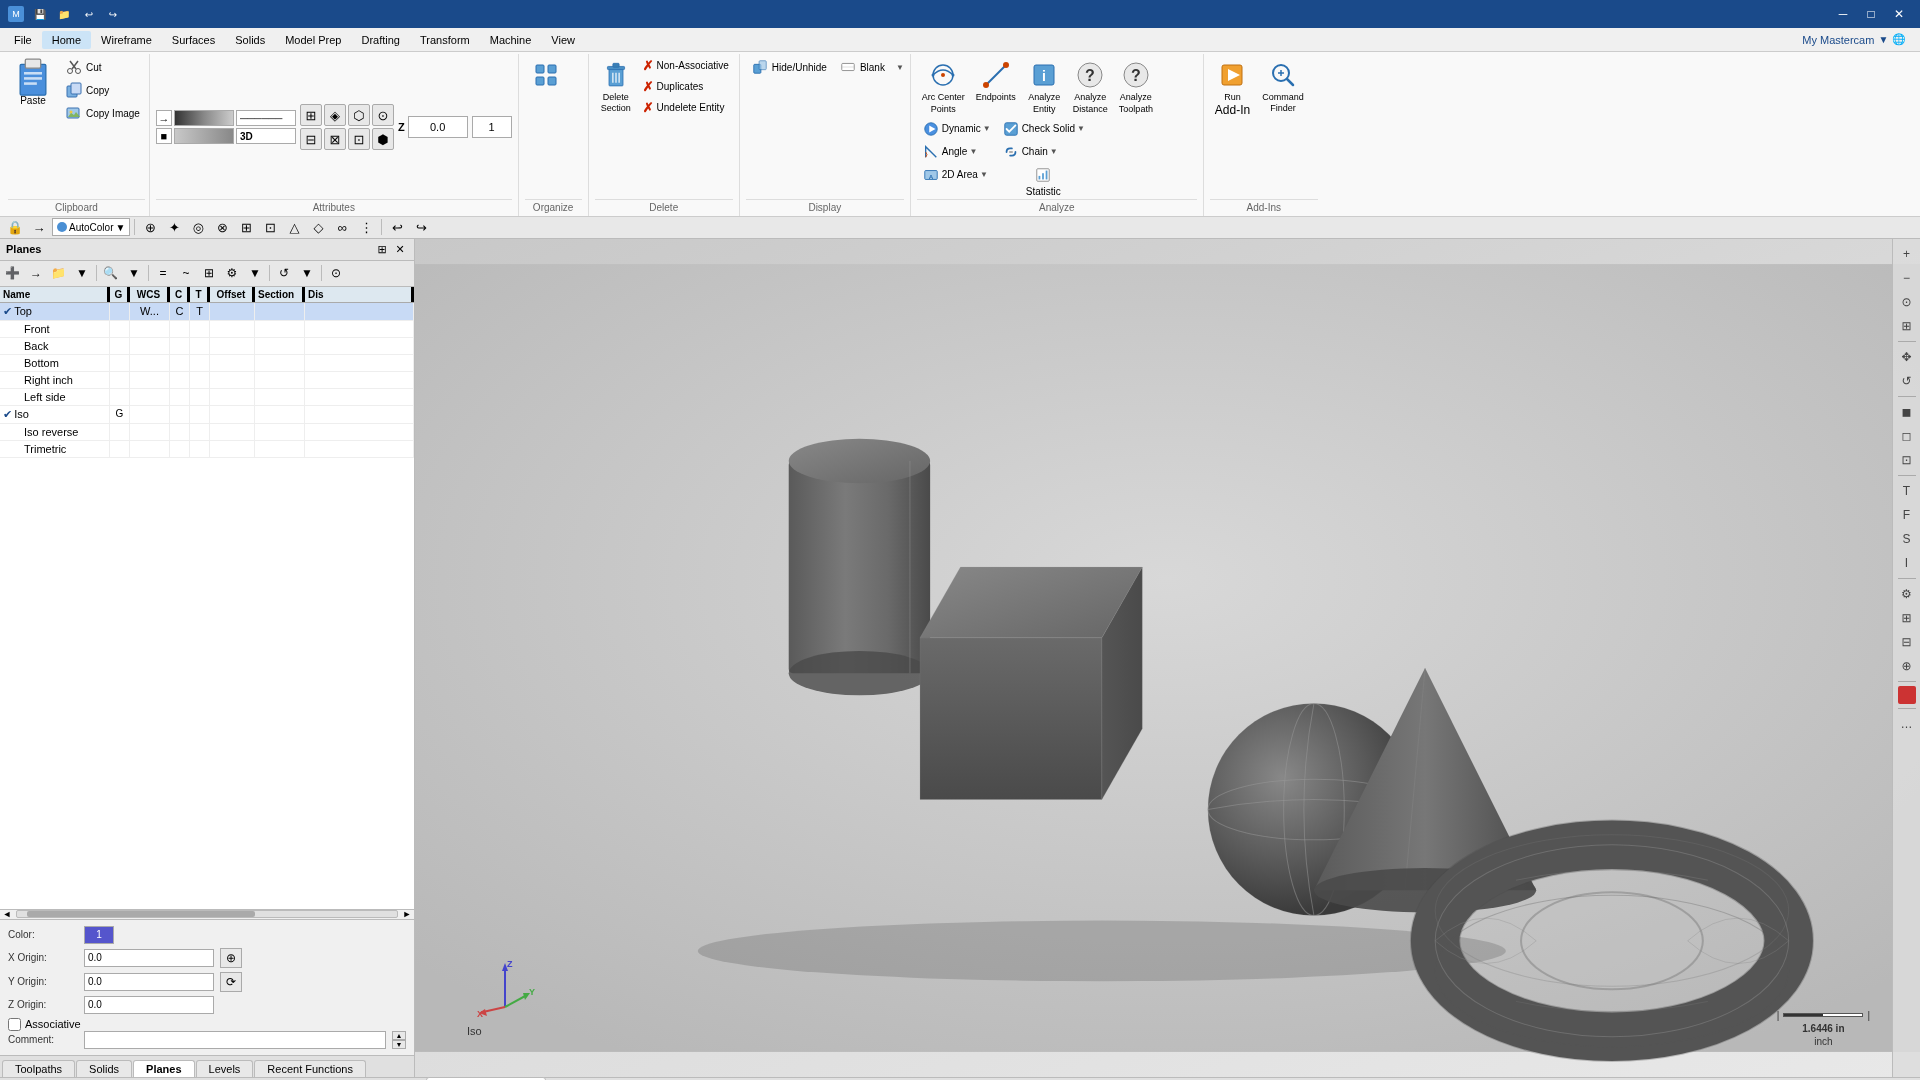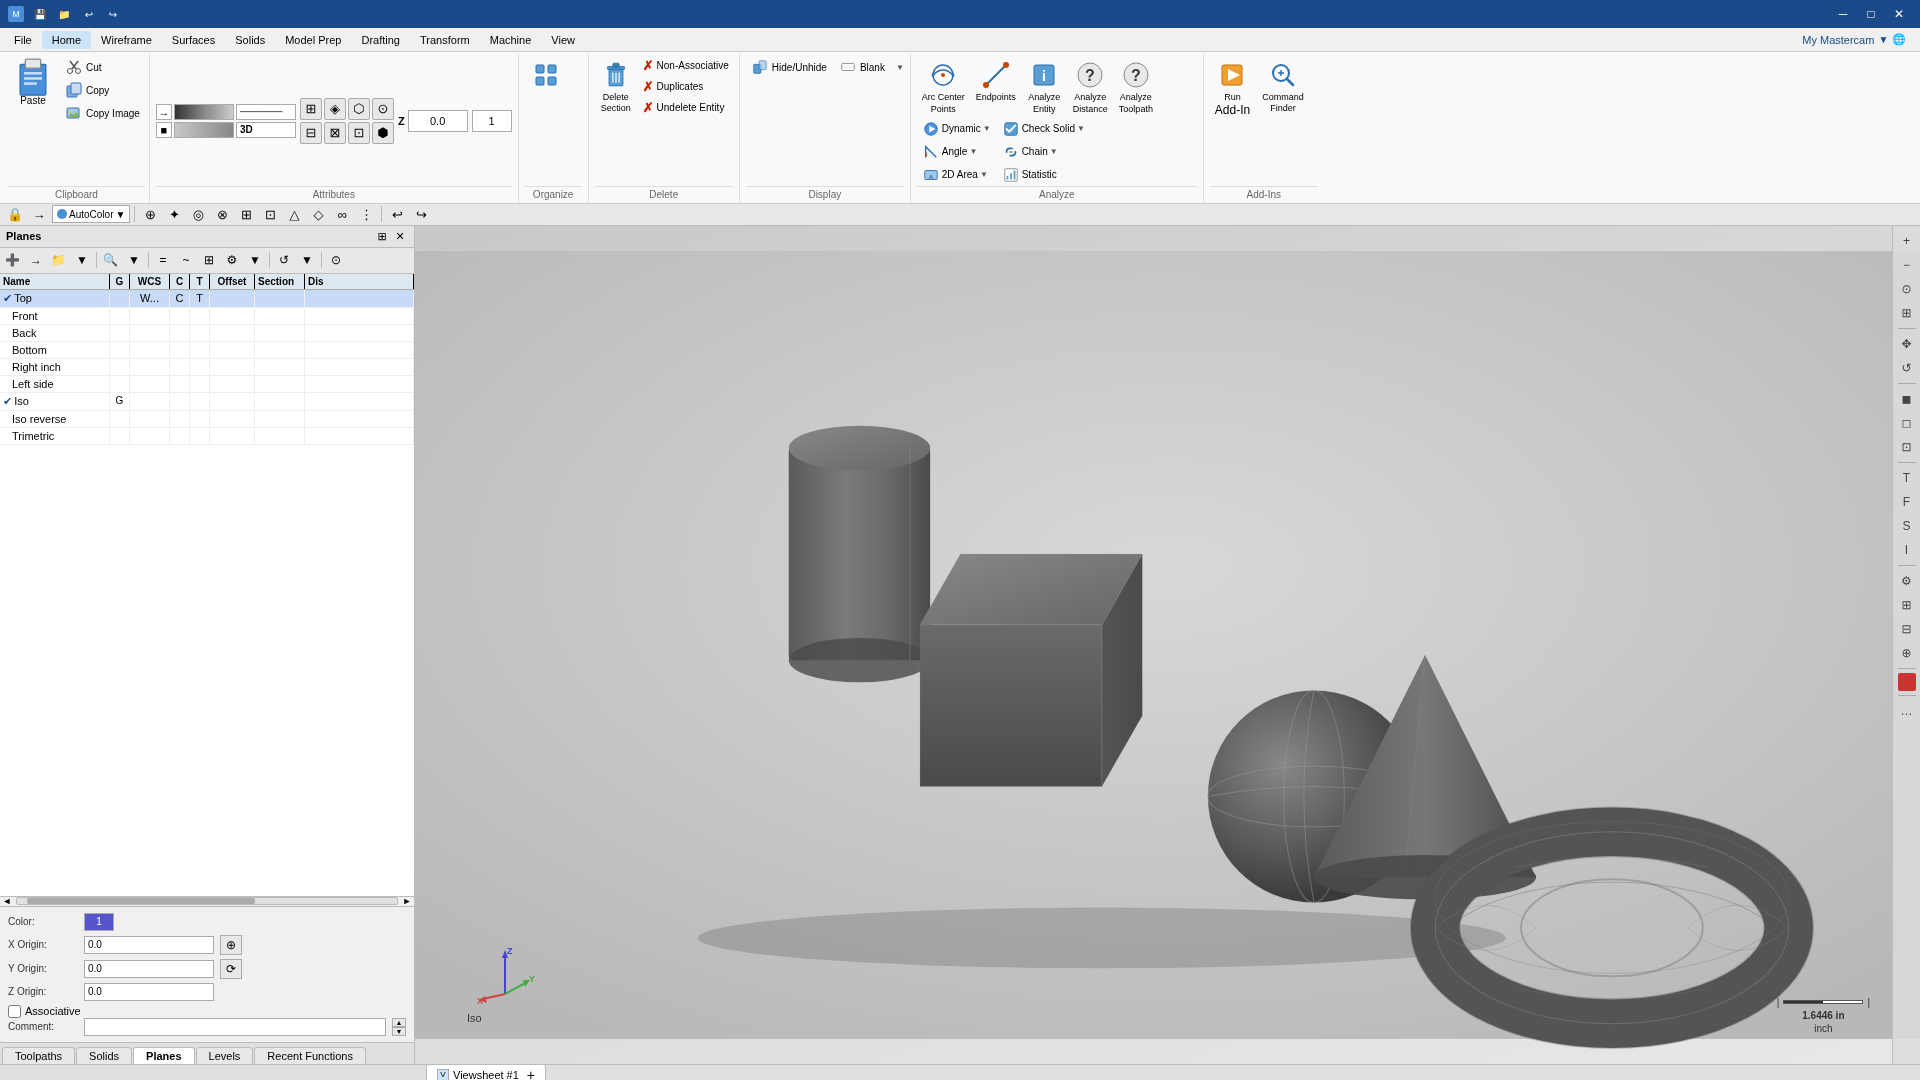--- a/index.html
+++ b/index.html
@@ -104,42 +104,42 @@
       display: flex;
       align-items: center;
       padding: 0 2px;
       gap: 1px;
     }
     .planes-btn { width: 22px; height: 22px; background: transparent; border: 1px solid transparent; border-radius: 2px; cursor: pointer; display: flex; align-items: center; justify-content: center; font-size: 12px; }
 
     
     #planes-table { flex: 1; overflow-y: auto; background: white; }
     #planes-table-header { display: flex; background: #dde8f0; border-bottom: 1px solid #aaa; position: sticky; top: 0; }
-    .th { font-size: 10px; font-weight: 600; padding: 2px 3px; border-right: 1px solid #000000; white-space: nowrap; overflow: hidden; }
+    .th { font-size: 10px; font-weight: 600; padding: 2px 3px; border-right: 3px solid #000000; white-space: nowrap; overflow: hidden; }
     .th.name-col { width: 110px; }
     .th.g-col { width: 20px; text-align: center; }
     .th.wcs-col { width: 40px; text-align: center; }
     .th.c-col { width: 20px; text-align: center; }
     .th.t-col { width: 20px; text-align: center; }
     .th.offset-col { width: 45px; text-align: center; }
     .th.section-col { width: 50px; }
     .th.dis-col { flex: 1; }
     
     .plane-row { display: flex; border-bottom: 1px solid #eee; }
     .plane-row.selected { background: #c8daf5; }
     .plane-cell { font-size: 11px; padding: 2px 3px; border-right: 1px solid #eee; white-space: nowrap; overflow: hidden; }
     .plane-cell.name-col { width: 110px; display: flex; align-items: center; gap: 2px; }
     .plane-cell.g-col { width: 20px; text-align: center; font-size: 10px; }
     .plane-cell.wcs-col { width: 40px; text-align: center; }
     .plane-cell.c-col { width: 20px; text-align: center; }
     .plane-cell.t-col { width: 20px; text-align: center; }
     .plane-cell.offset-col { width: 45px; }
     .plane-cell.section-col { width: 50px; }
     .plane-cell.dis-col { flex: 1; }
-    .plane-indent { padding-left: 12px; }
+    .plane-indent { padding-left: 24px; }
     .check-mark { color: #1a4a8a; font-size: 11px; }
 
     
     #planes-table::-webkit-scrollbar { width: 8px; }
     #planes-table::-webkit-scrollbar-track { background: #f0f0f0; }
     #planes-table::-webkit-scrollbar-thumb { background: #aaa; border-radius: 4px; }
 
     #h-scroll { height: 10px; background: #f0f0f0; border-top: 1px solid #bbb; display: flex; align-items: center; }
     #h-scroll-track { flex: 1; height: 8px; background: #e0e0e0; border: 1px solid #bbb; margin: 0 2px; position: relative; border-radius: 2px; }
     #h-scroll-thumb { width: 60%; height: 6px; background: #aaa; border-radius: 2px; position: absolute; left: 10px; top: 0; }
@@ -572,21 +572,21 @@
             <div class="icon">
               <svg viewBox="0 0 18 18" fill="none">
                   <path d="M4 9 Q4 5 8 5 L10 5" stroke="#2a6fb0" stroke-width="2" fill="none" stroke-linecap="round"></path>
                   <path d="M8 13 L10 13 Q14 13 14 9" stroke="#2a6fb0" stroke-width="2" fill="none" stroke-linecap="round"></path>
                   <line x1="7" y1="9" x2="11" y2="9" stroke="#888" stroke-width="1.5"></line>
                 </svg>
             </div>
             <span>Chain</span>
             <span class="split-arrow">▼</span>
           </div>
-          <div style="display:flex;align-items:center;gap:2px;" class="rb-btn rb-btn-small">
+          <div style="display:flex;align-items:center;gap:2px;flex-direction:column;" class="rb-btn rb-btn-small">
             <div class="icon">
               <svg viewBox="0 0 18 18" fill="none">
                   <rect x="2" y="2" width="14" height="14" rx="1" fill="white" stroke="#888" stroke-width="1"></rect>
                   <rect x="4" y="10" width="2" height="4" fill="#5a9fd4"></rect>
                   <rect x="8" y="7" width="2" height="7" fill="#5a9fd4"></rect>
                   <rect x="12" y="4" width="2" height="10" fill="#5a9fd4"></rect>
                 </svg>
             </div>
             <span>Statistic</span>
           </div>

